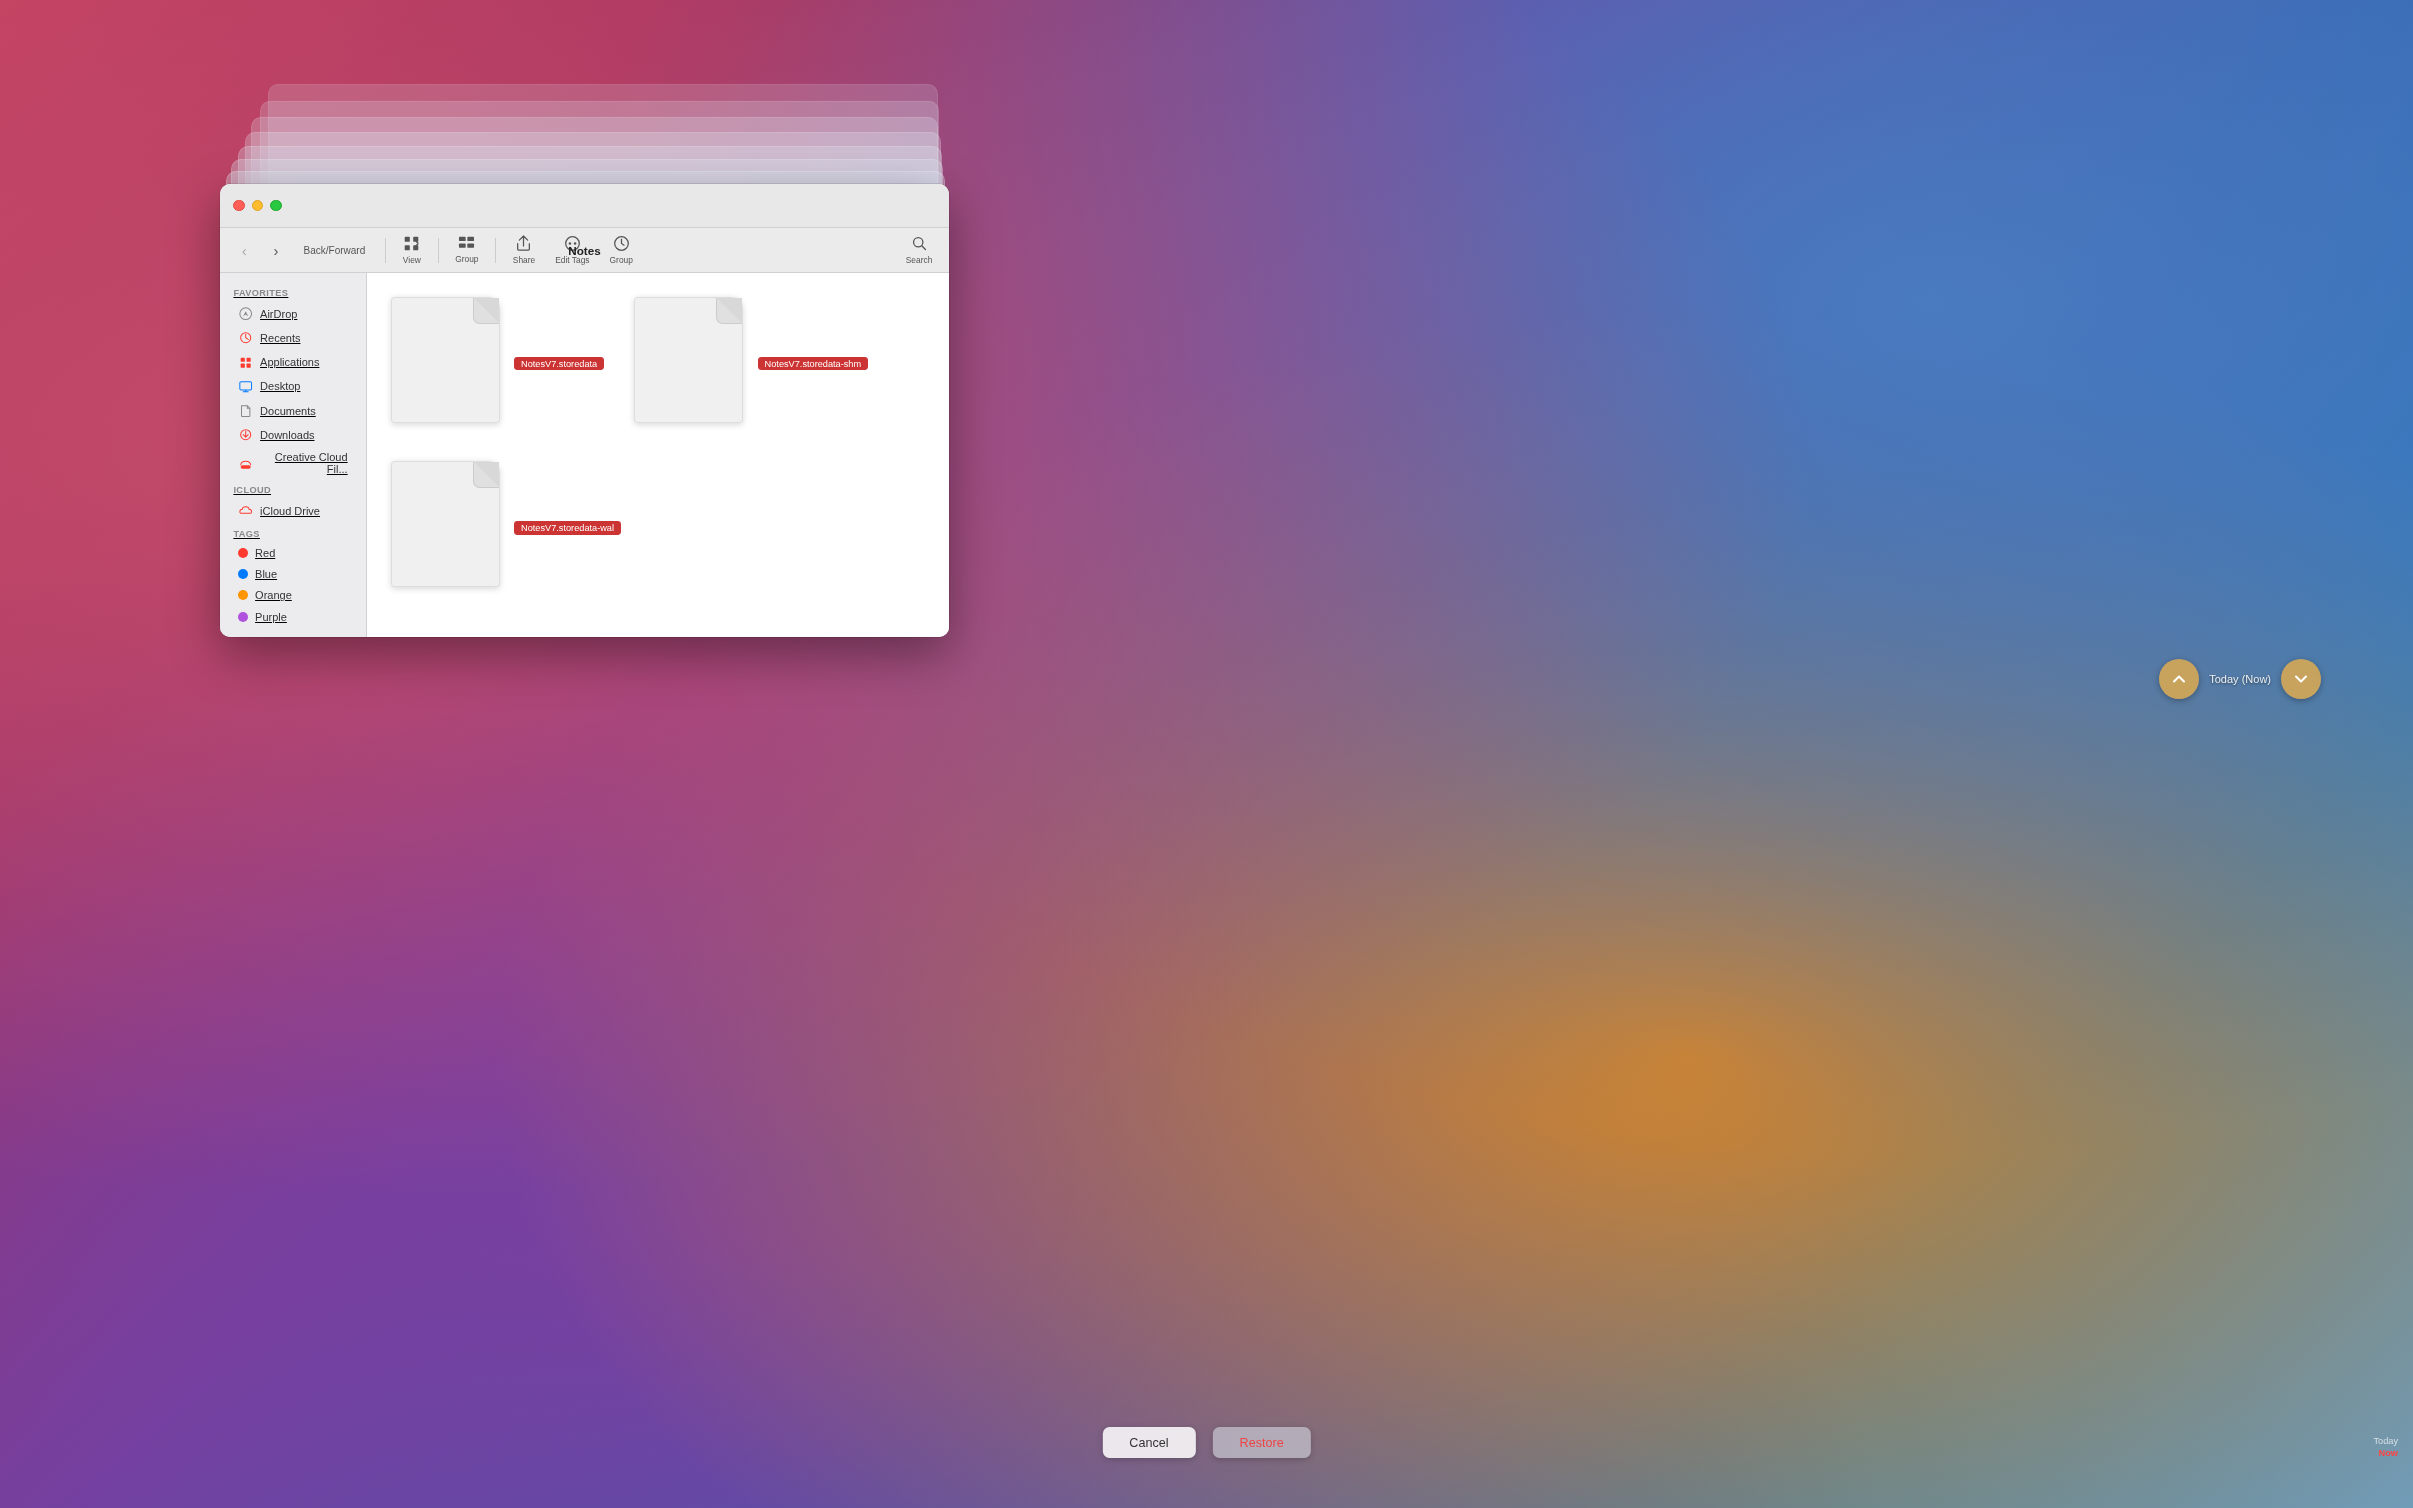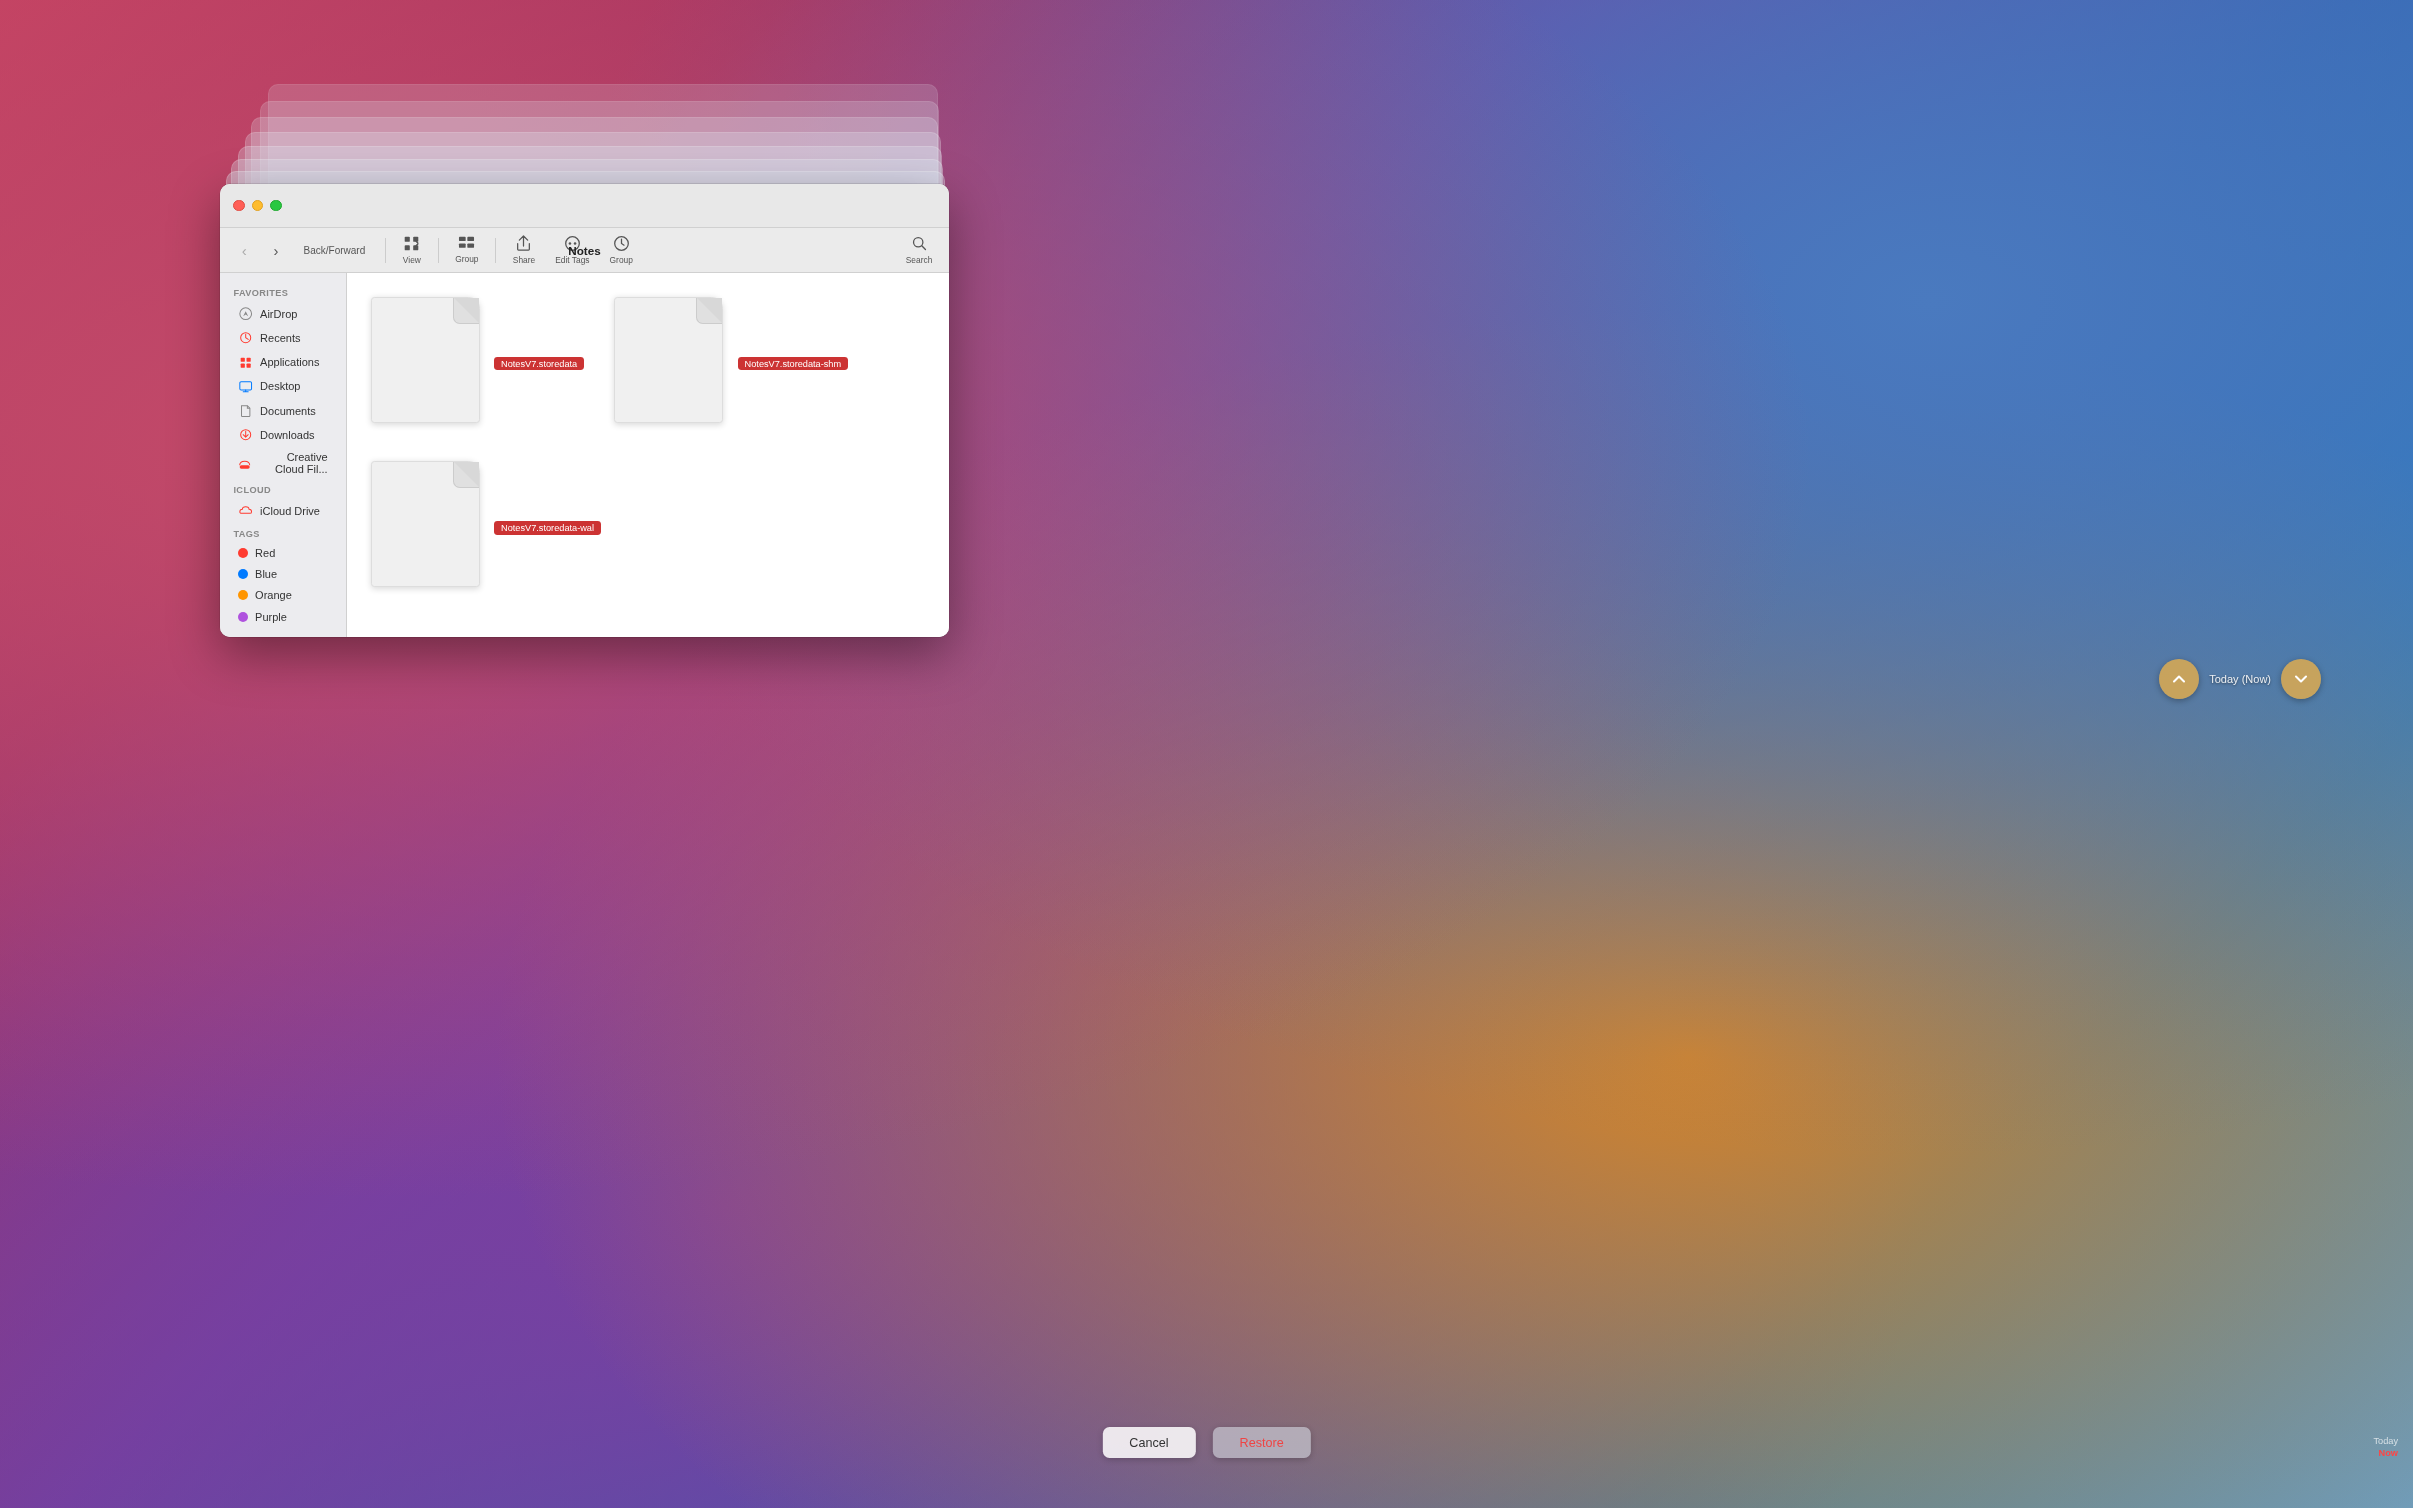--- a/index.html
+++ b/index.html
@@ -120,26 +120,27 @@
 
     
     .window-content {
       display: flex;
       flex: 1;
       overflow: hidden;
     }
 
     
     .sidebar {
-      width: 127px;
+      width: 147px;
       background: rgba(235,235,238,0.95);
       border-right: 0.8px solid #d0d0d0;
       overflow-y: auto;
       padding: 10px 0;
       flex-shrink: 0;
+      text-decoration: underline;
     }
 
     .sidebar-section-label {
       font-size: 9.2px;
       font-weight: 600;
       color: #888;
       padding: 5px 13.4px 3.4px;
       letter-spacing: 0.4px;
       text-transform: uppercase;
     }

